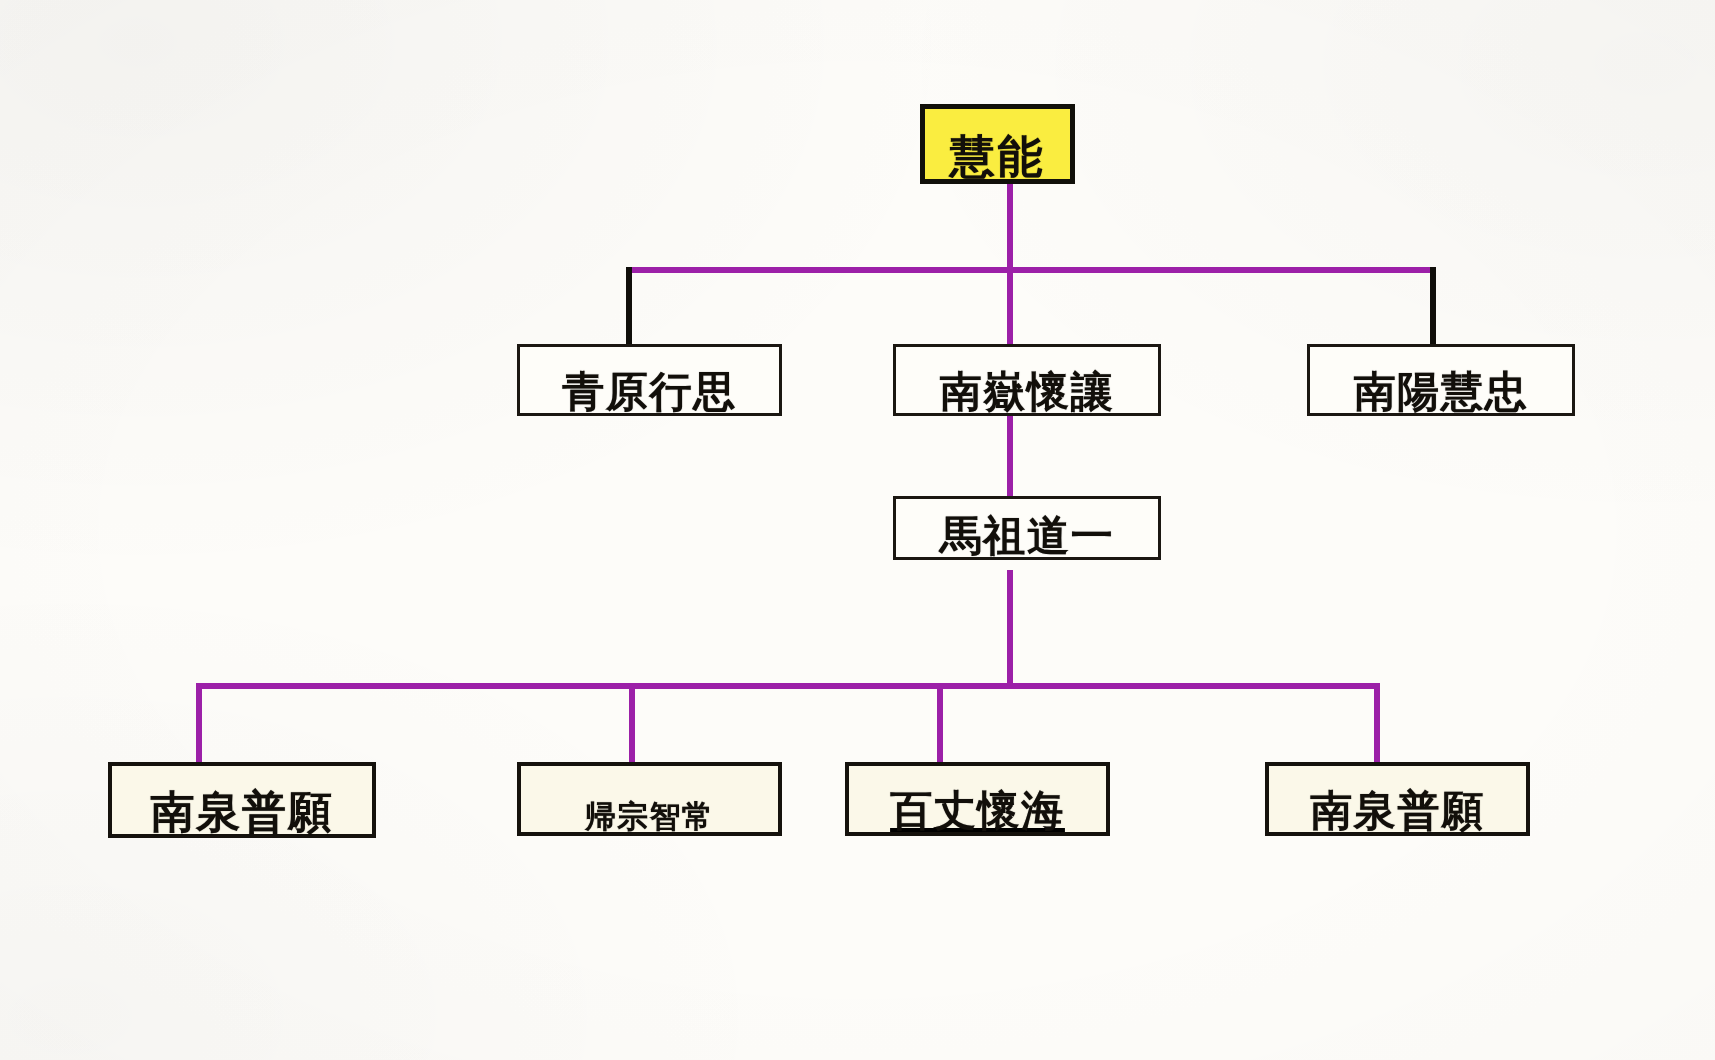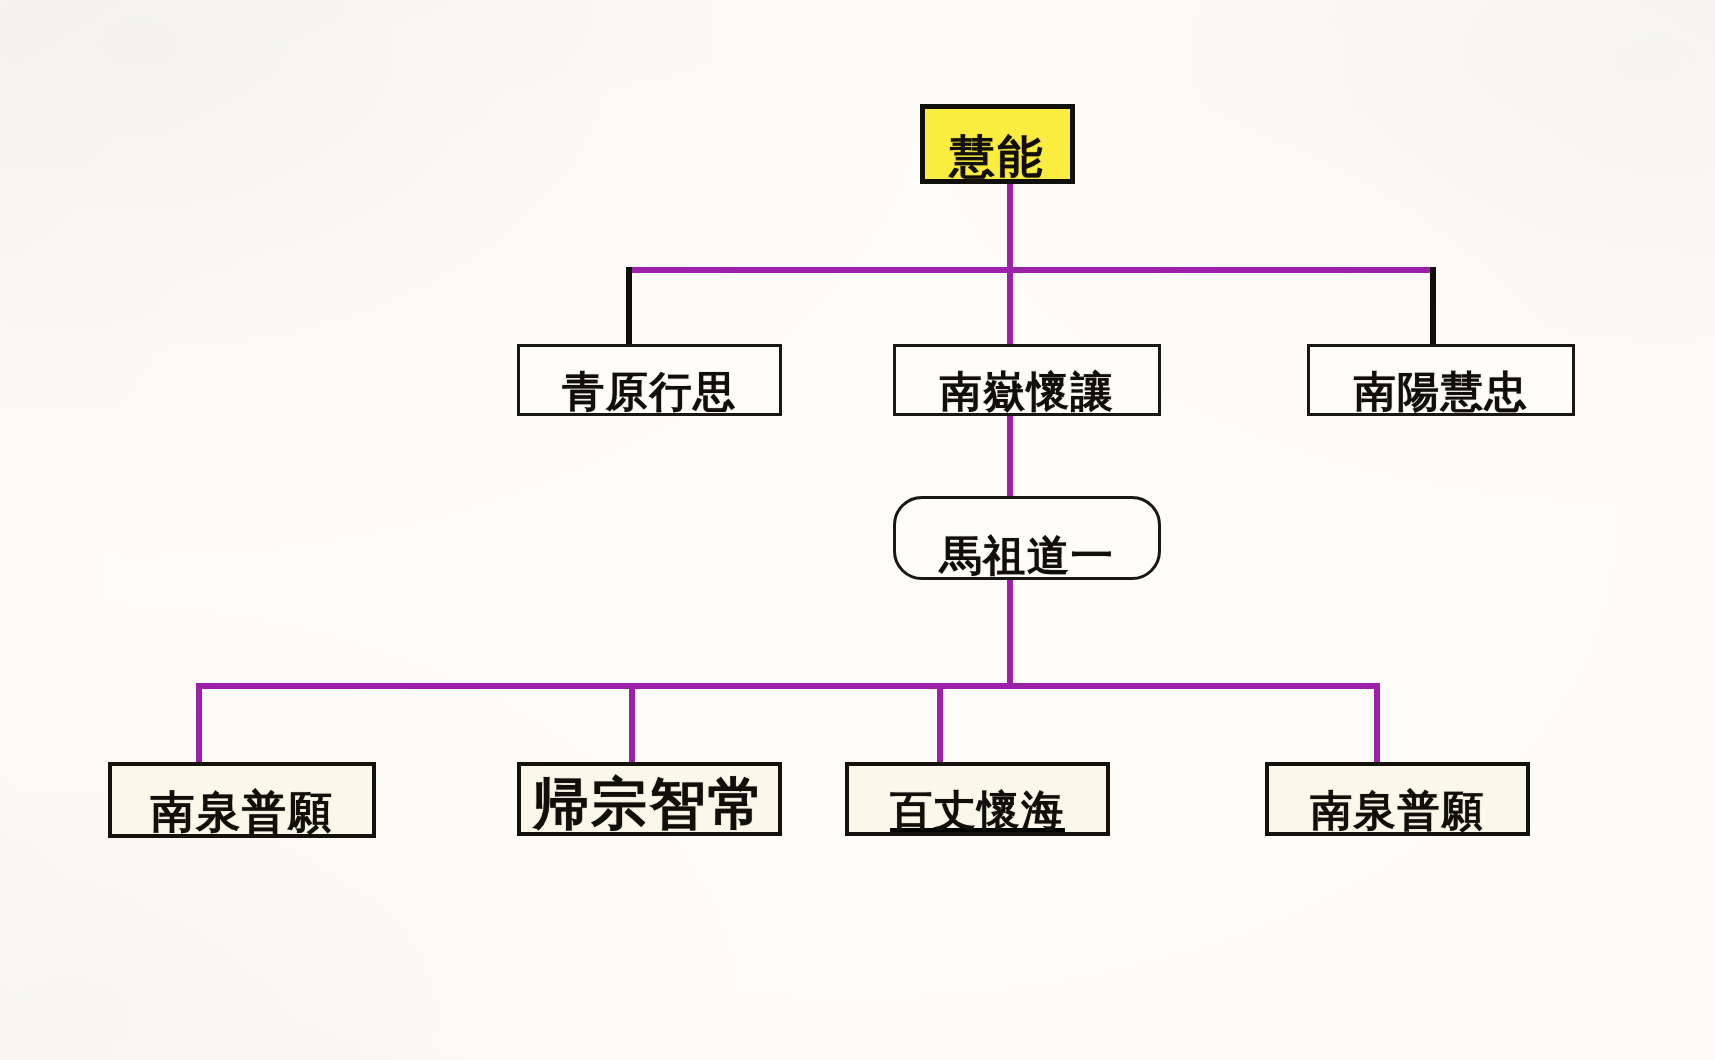--- a/index.html
+++ b/index.html
@@ -110,30 +110,30 @@
   </div>
 
   <div class="node plain" style="left:517px; top:344px; width:265px; height:72px;">
     <span class="label" style="font-size:42px;">青原行思</span>
   </div>
 
   <div class="node plain" style="left:1307px; top:344px; width:268px; height:72px;">
     <span class="label" style="font-size:42px;">南陽慧忠</span>
   </div>
 
-  <div class="node plain" style="left:893px; top:496px; width:268px; height:84px;border-radius:29px;">
+  <div class="node plain" style="left:893px; top:496px; width:268px; height:64px;">
     <span class="label" style="font-size:42px;">馬祖道一</span>
   </div>
 
   <div class="node warm" style="left:108px; top:762px; width:268px; height:76px;">
     <span class="label" style="font-size:44px;">南泉普願</span>
   </div>
 
   <div class="node warm" style="left:517px; top:762px; width:265px; height:74px;">
-    <span class="label" style="font-size:56px;margin-top:34px;">帰宗智常</span>
+    <span class="label" style="font-size:31px;margin-top:34px;">帰宗智常</span>
   </div>
 
   <div class="node warm" style="left:845px; top:762px; width:265px; height:74px;text-decoration:underline;">
     <span class="label" style="font-size:42px;">百丈懷海</span>
   </div>
 
   <div class="node warm" style="left:1265px; top:762px; width:265px; height:74px;">
     <span class="label" style="font-size:42px;">南泉普願</span>
   </div>
 

